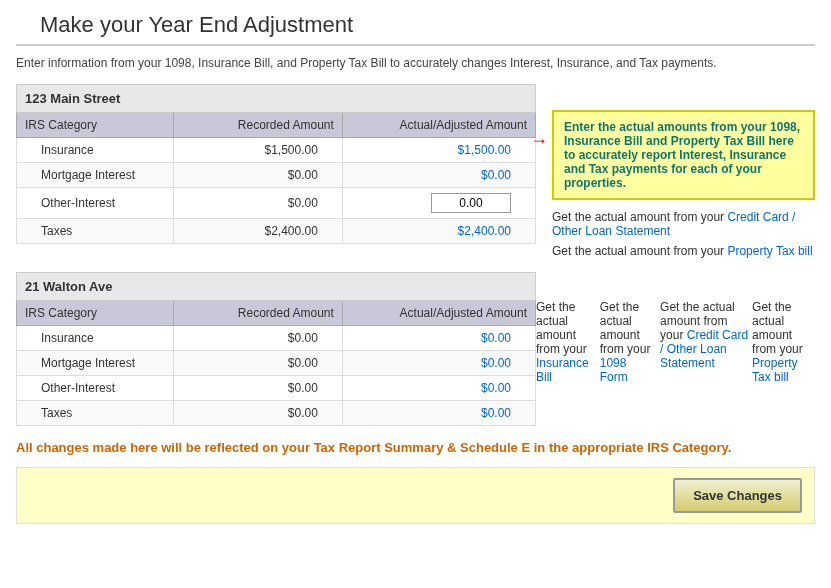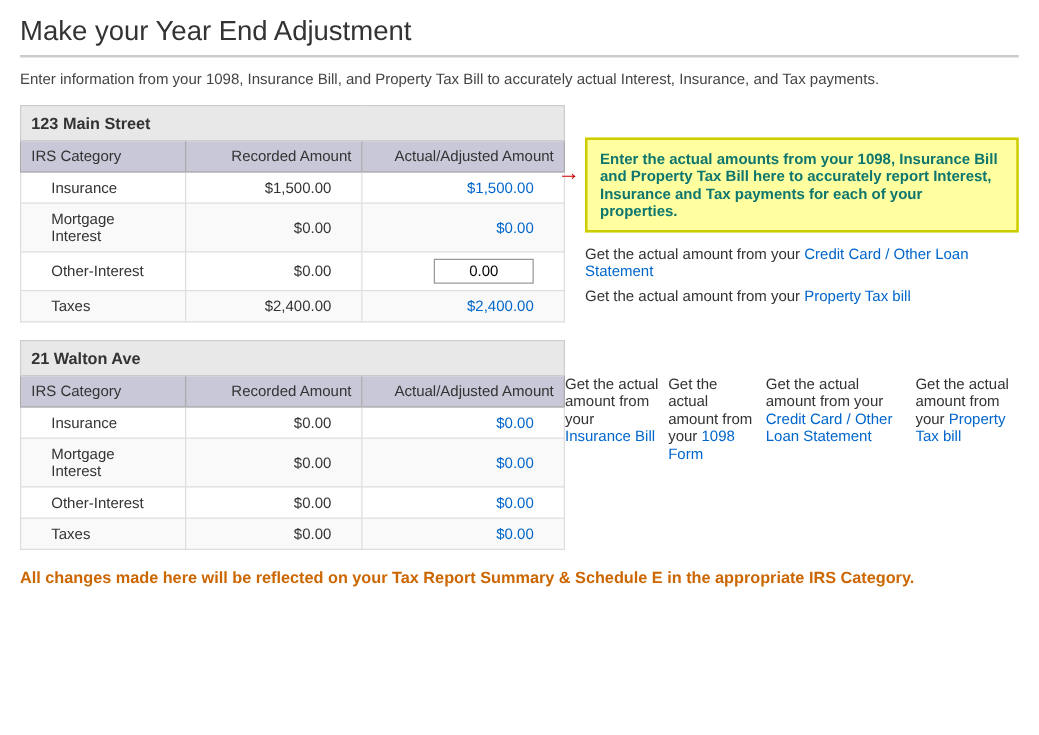--- a/index.html
+++ b/index.html
@@ -12,20 +12,21 @@
       min-height: 588px;
     }
     .page-container {
       padding: 12px 16px;
     }
     .page-title {
       font-size: 22px;
       font-weight: bold;
       color: #333;
       margin-bottom: 6px;
+      margin-left: 24px;
     }
     .page-title span {
       font-weight: normal;
     }
     .divider {
       border: none;
       border-top: 2px solid #ccc;
       margin-bottom: 10px;
     }
     .intro-text {
@@ -33,21 +34,21 @@
       color: #444;
       margin-bottom: 14px;
     }
     .properties-wrapper {
       display: flex;
       gap: 16px;
       margin-bottom: 14px;
     }
     .property-section {
       flex: 0 0 auto;
-      width: 436px;
+      width: 520px;
     }
     .property-table {
       width: 100%;
       border-collapse: collapse;
       border: 1px solid #ccc;
     }
     .property-table .property-header {
       background: #e8e8e8;
       padding: 6px 8px;
       font-weight: bold;
@@ -162,21 +163,21 @@
   </style>
 </head>
 <body>
 
 <div class="page-container">
 
   <div class="page-title">
     <span>Make your Year End</span><span style="font-weight:normal;"> Adjustment</span>
   </div>
   <hr class="divider">
-  <div class="intro-text">Enter information from your 1098, Insurance Bill, and Property Tax Bill to accurately actual Interest, Insurance, and Tax payments.</div>
+  <div class="intro-text">Enter information from your 1098, Insurance Bill, and Property Tax Bill to accurately changes Interest, Insurance, and Tax payments.</div>
 
   <div class="properties-wrapper">
     <div class="property-section">
       <table class="property-table">
         <tbody>
             <tr>
           <td colspan="3" class="property-header">123 Main Street</td>
         </tr>
         <tr>
           <th class="col-irs">IRS Category</th>
@@ -276,13 +277,16 @@
         <span>Get the actual amount from your </span><a href="#">Credit Card / Other Loan Statement</a>
       </div>
       <div class="side-link-text">
         <span>Get the actual amount from your </span><a href="#">Property Tax bill</a>
       </div>
     </div>
   </div>
 
   <div class="footer-note">All changes made here will be reflected on your Tax Report Summary &amp; Schedule E in the appropriate IRS Category.</div>
 
+  <div class="save-bar">
+    <button class="save-button">Save Changes</button>
+  </div>
 </div>
 
 </body></html>

